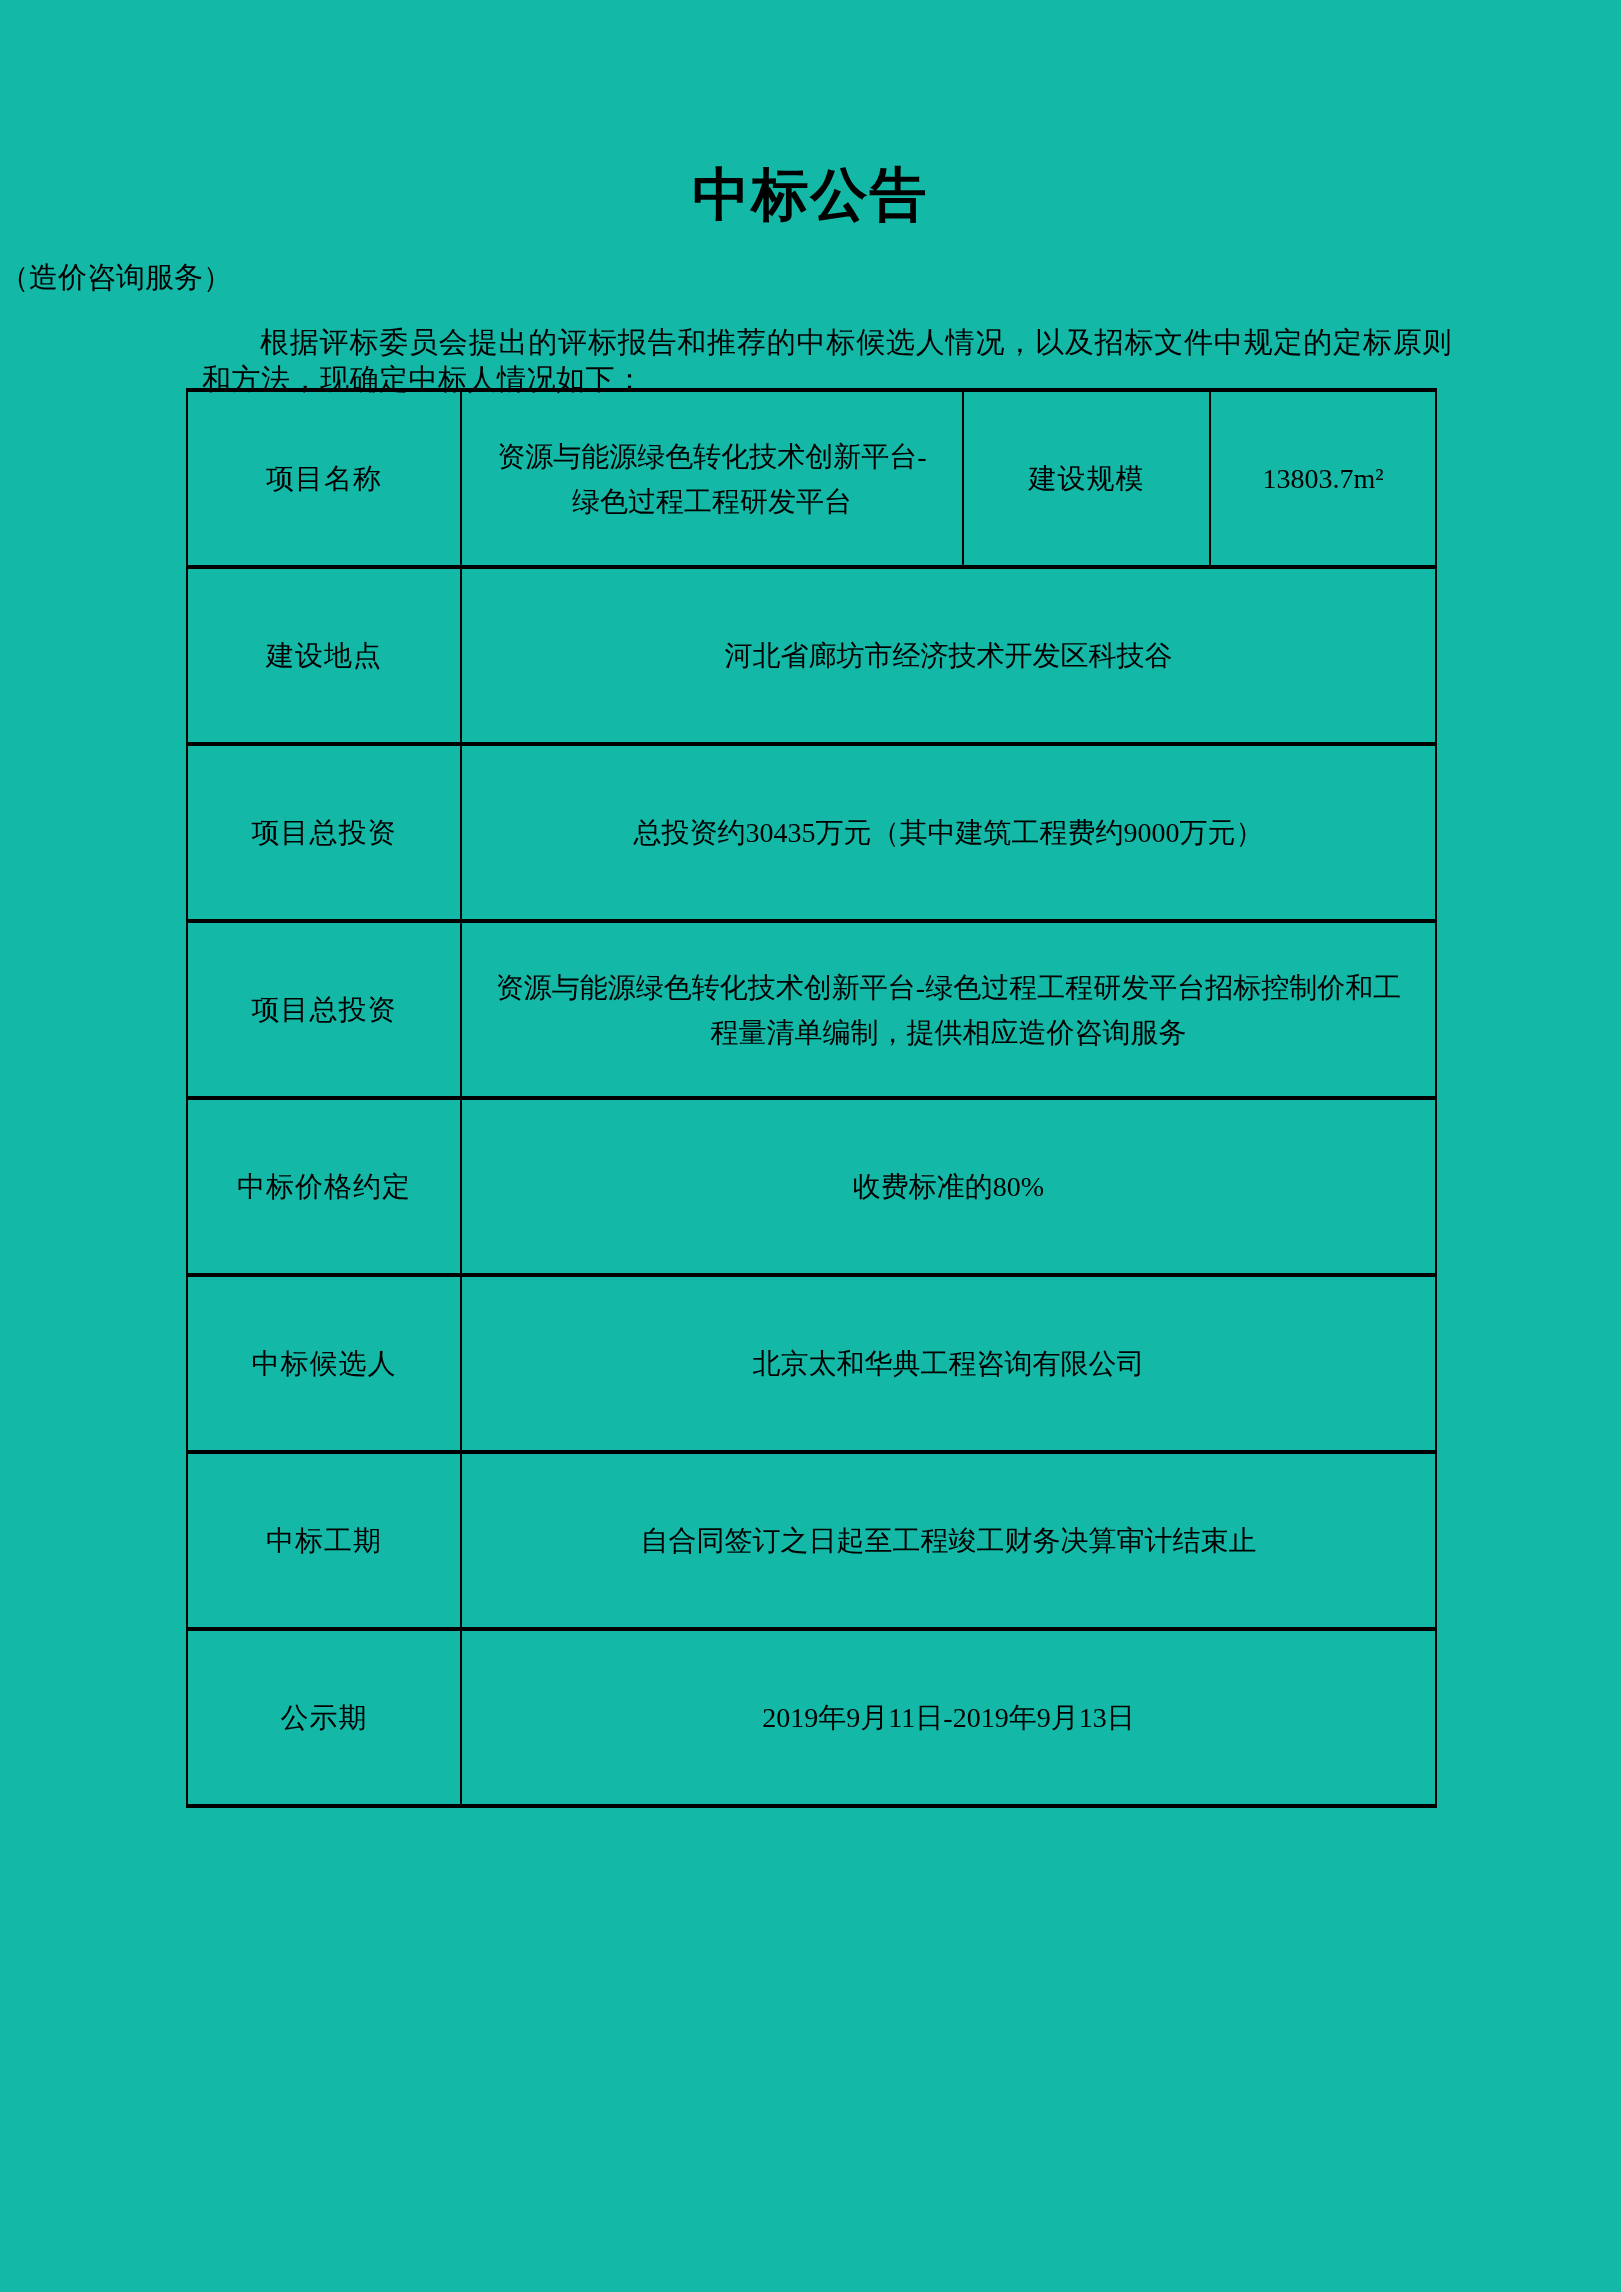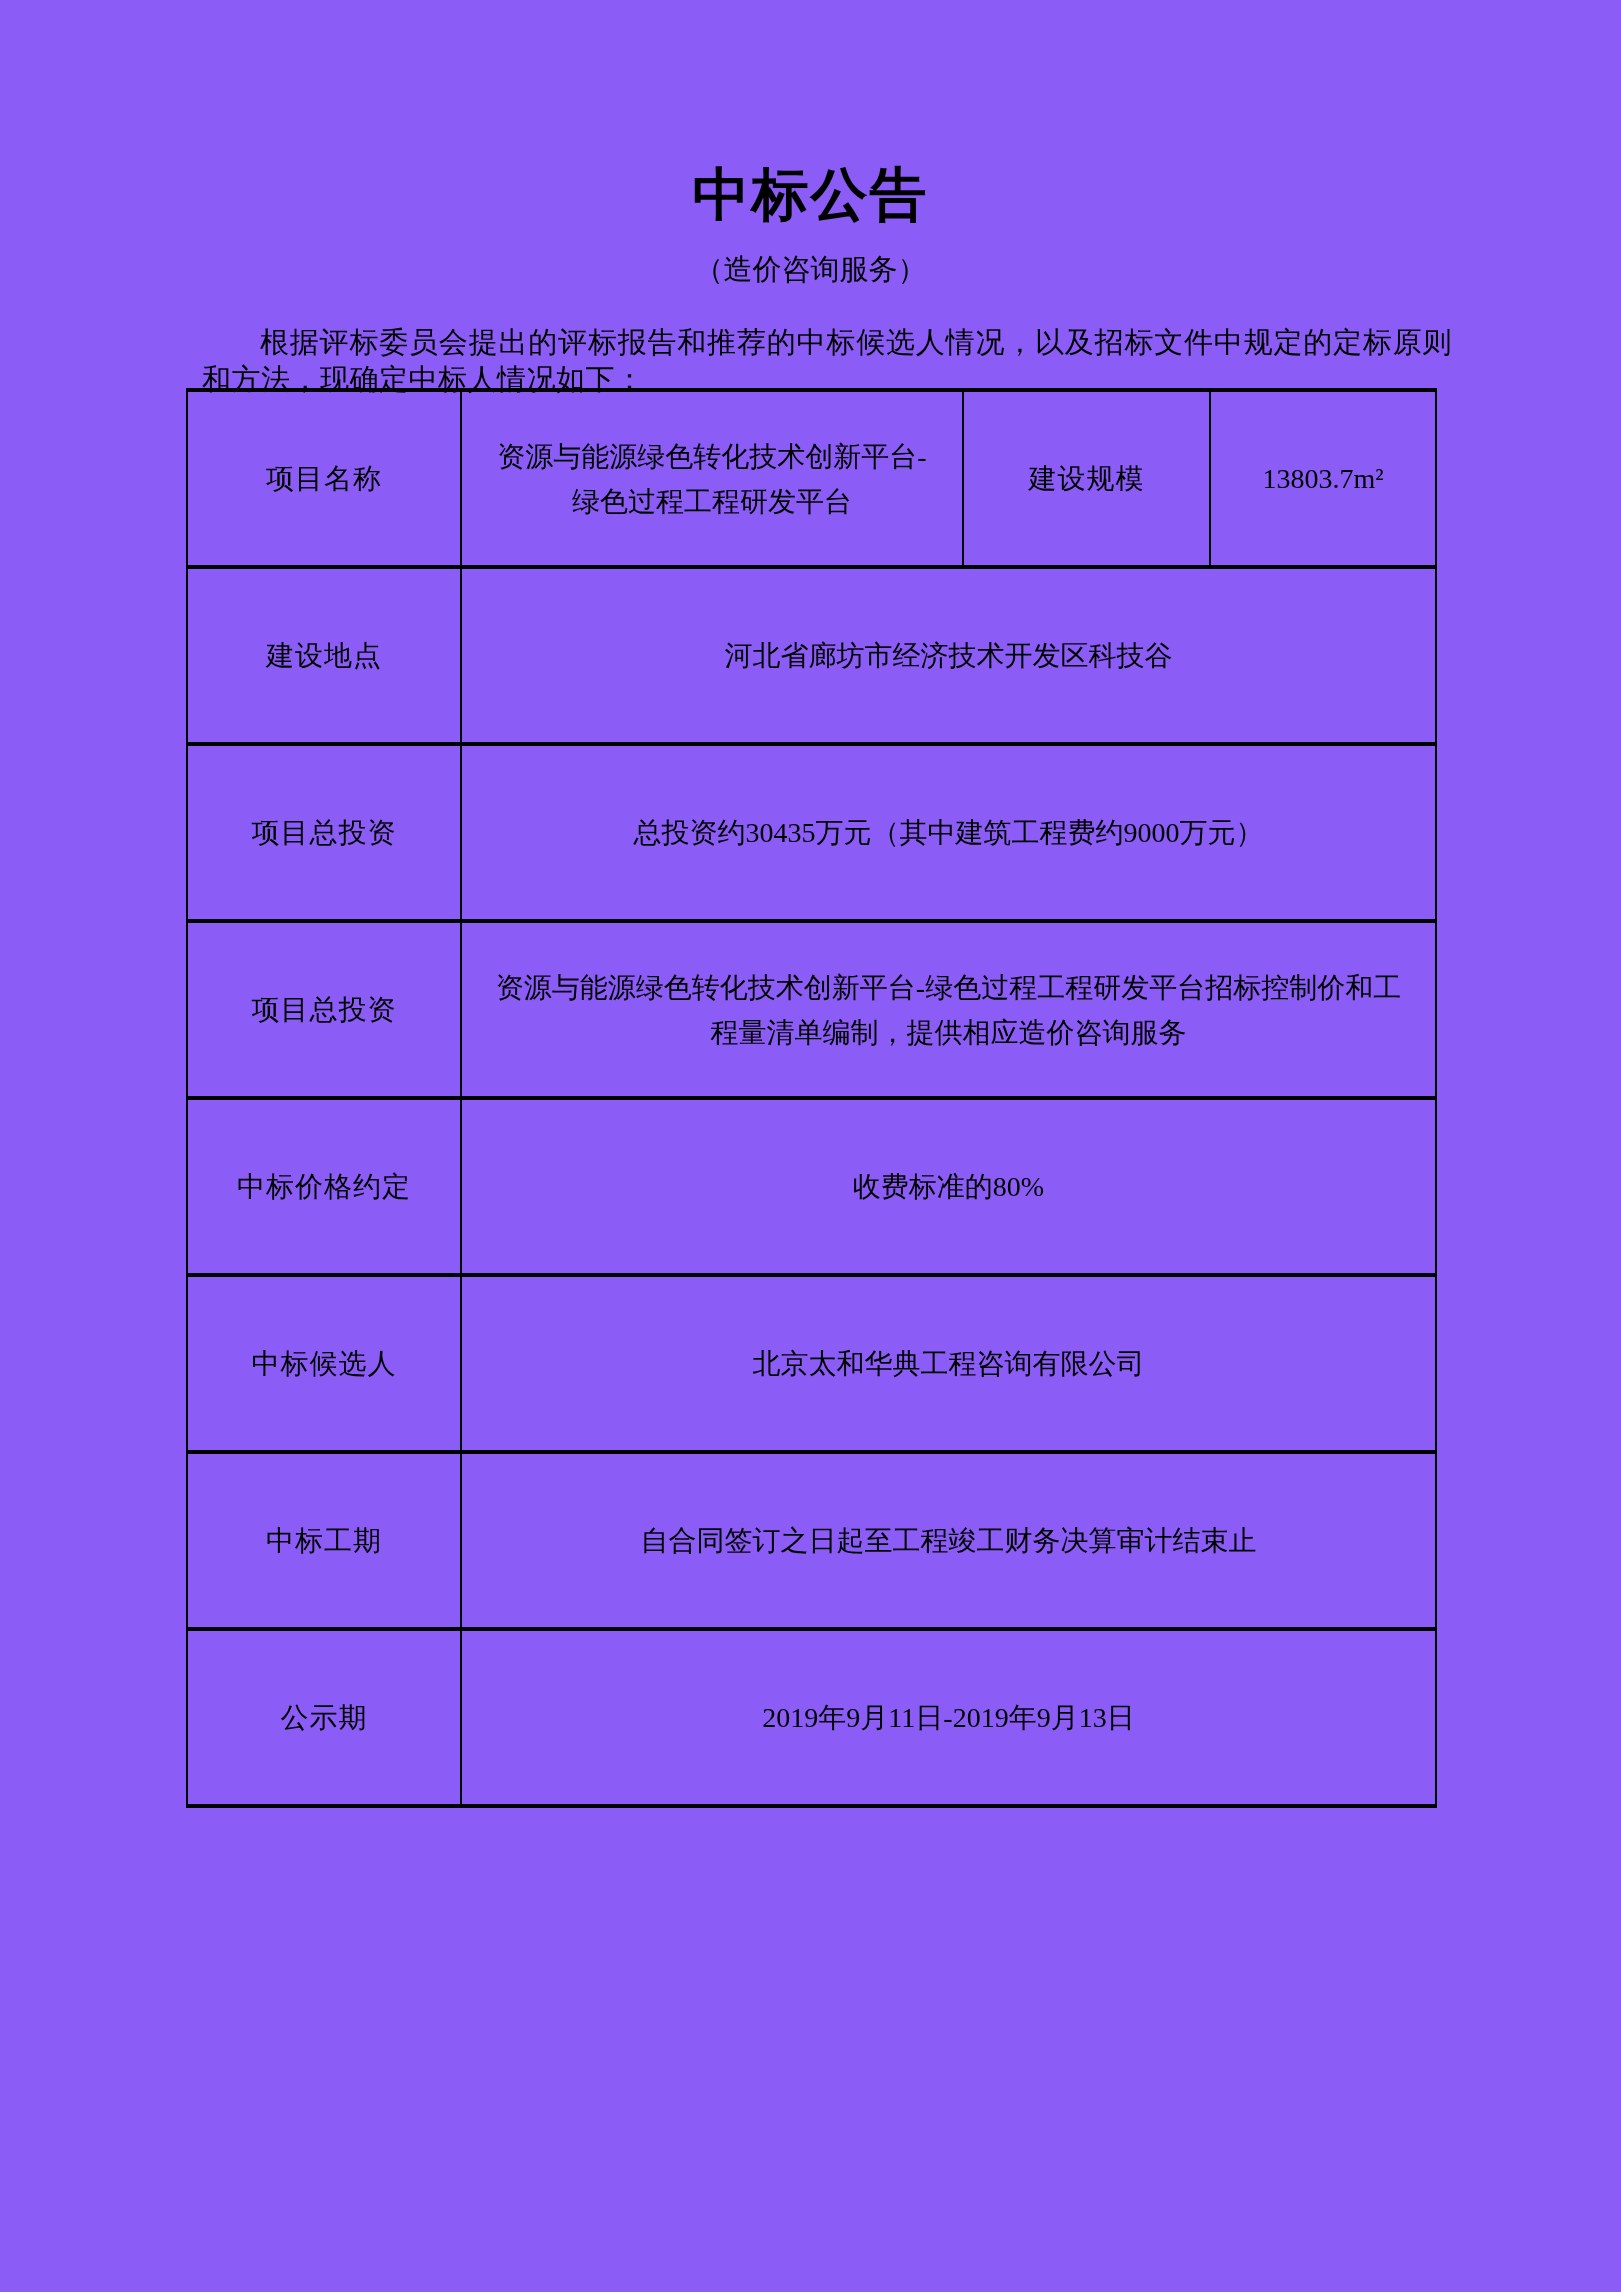--- a/index.html
+++ b/index.html
@@ -4,42 +4,42 @@
 <style>
   html, body {
     margin: 0;
     padding: 0;
     background: #ffffff;
   }
   .page {
     position: relative;
     width: 1621px;
     height: 2293px;
-    background: #8b5cf6;
+    background: #14b8a6;
     color: #000000;
     font-family: "Liberation Serif", "DejaVu Serif", serif;
     overflow: hidden;
   }
   .title {
     position: absolute;
     top: 157px;
     left: 0;
     width: 100%;
     margin: 0;
     text-align: center;
     font-size: 57px;
     font-weight: bold;
     letter-spacing: 2px;
   }
   .subtitle {
     position: absolute;
-    top: 250px;
+    top: 258px;
     left: 0;
     width: 100%;
-    text-align: center;
+    text-align: left;
     font-size: 29px;
     font-weight: normal;
   }
   .intro {
     position: absolute;
     top: 308px;
     left: 186px;
     width: 1250px;
     margin: 16px;
     font-size: 29px;

